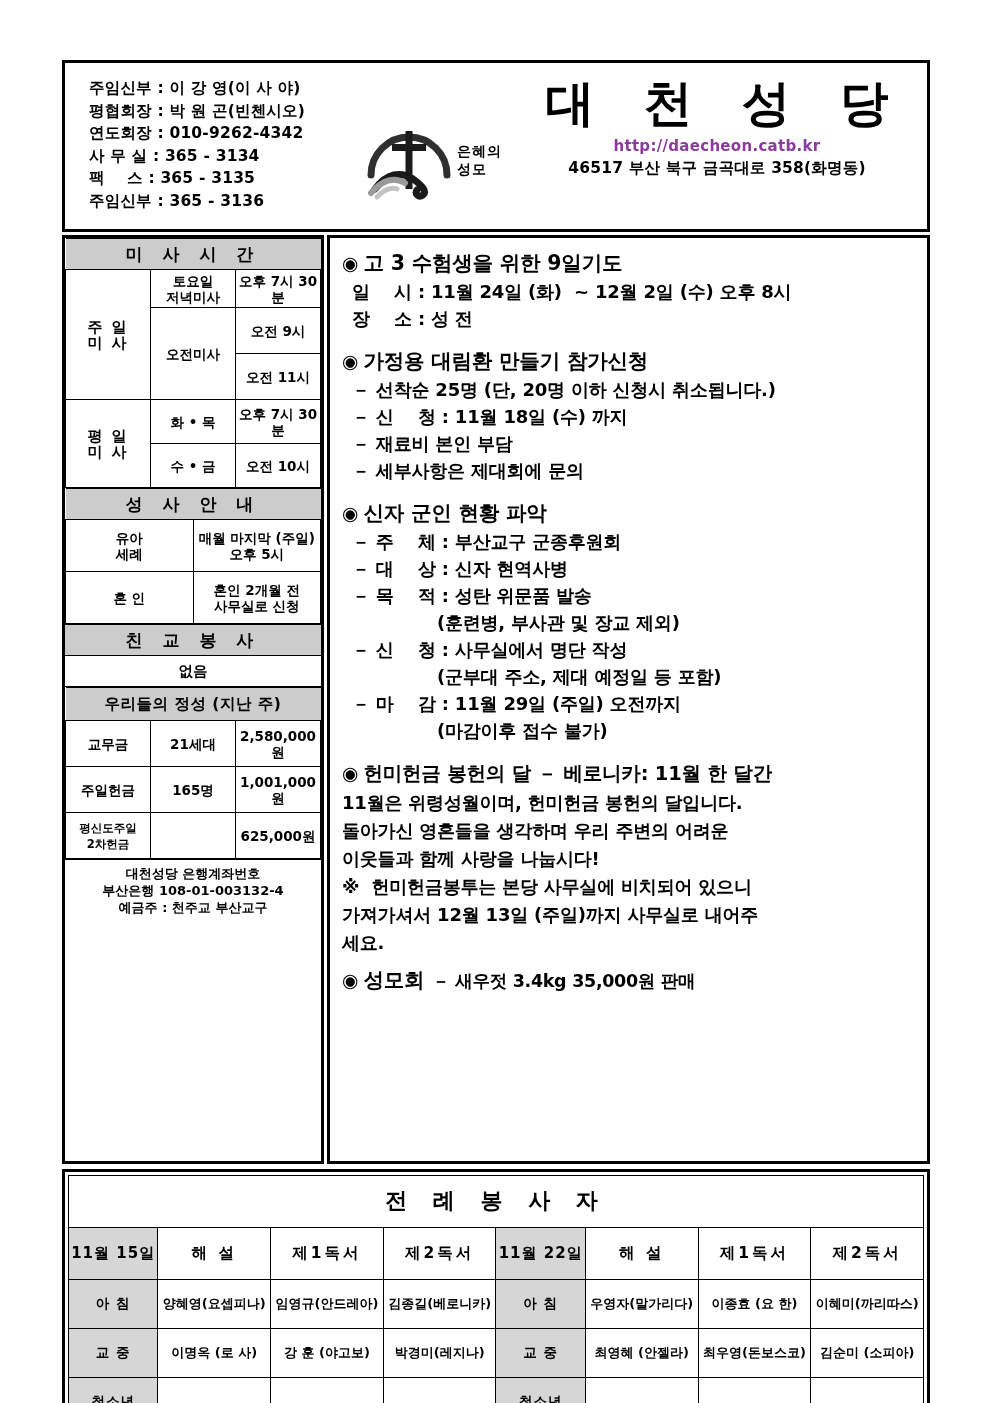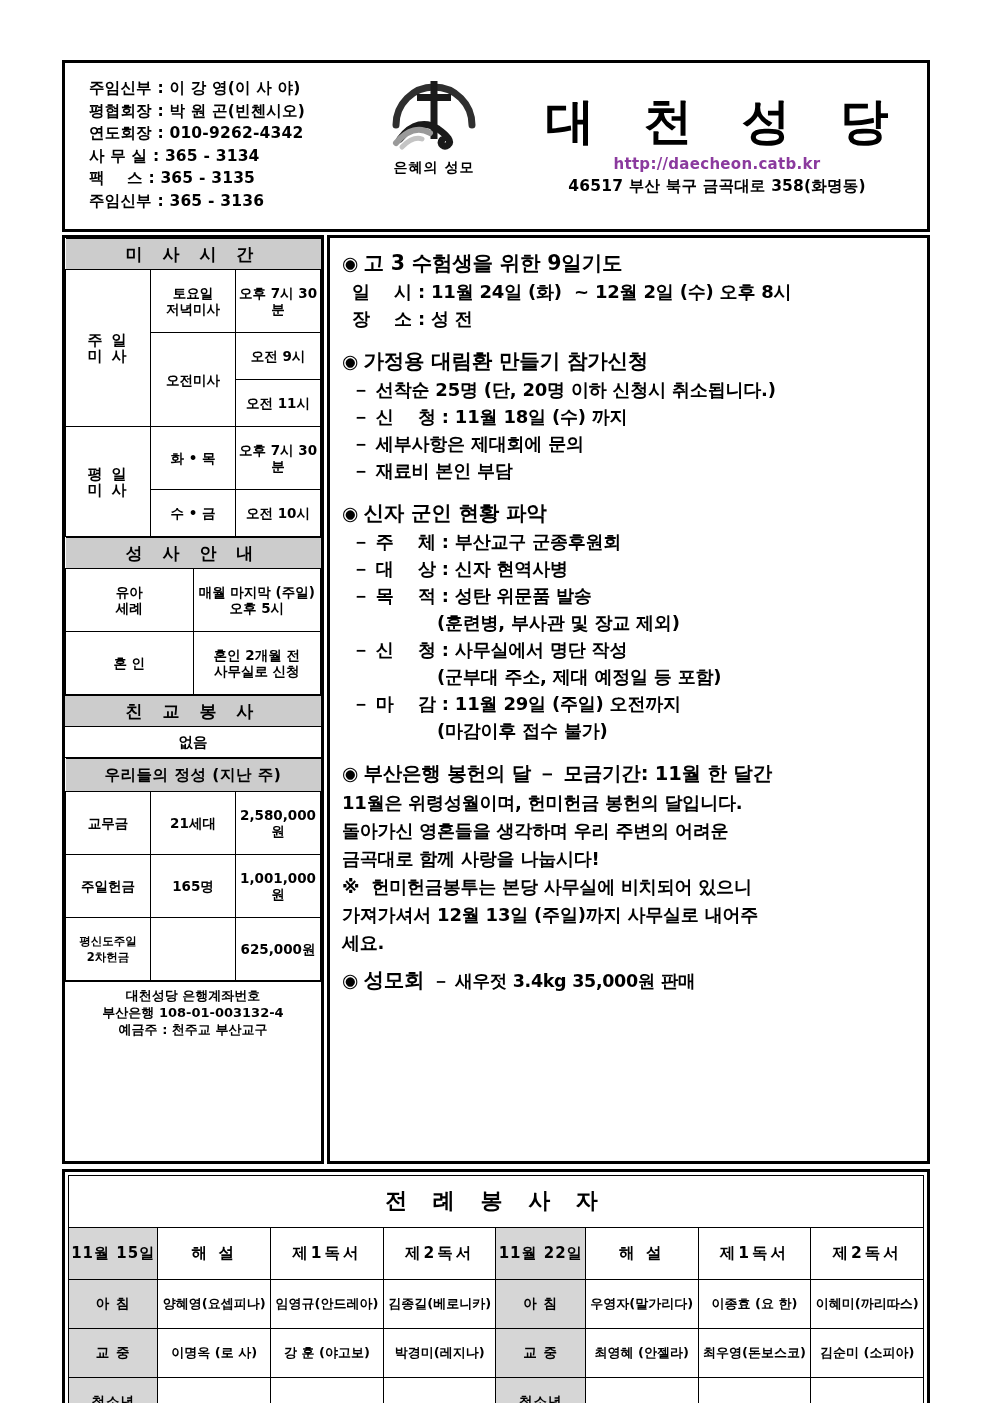--- a/index.html
+++ b/index.html
@@ -37,33 +37,34 @@
   }
   .hdr-line {
     font-size: 15.5px;
     font-weight: bold;
     letter-spacing: 0.2px;
     line-height: 22.5px;
     white-space: pre;
   }
   .hdr-emblem {
     width: 146px;
-    display: flex; flex-direction: column;
+    display: flex; flex-direction: row;
     align-items: center; justify-content: flex-start;
+    padding-top: 26px;
   }
   .emblem-cap {
     font-size: 14px; font-weight: bold;
     margin-top: 4px;
     letter-spacing: 1px;
   }
   .hdr-right {
     flex: 1;
     display: flex; flex-direction: column;
     align-items: center; justify-content: flex-start;
-    padding-top: 30px;
+    padding-top: 12px;
   }
   .church-title {
     font-size: 49px;
     font-weight: bold;
     letter-spacing: 16px;
     line-height: 58px;
     padding-left: 16px;
   }
   .church-url {
     font-size: 15px;
@@ -103,21 +104,21 @@
     width: 100%;
     border-collapse: collapse;
     table-layout: fixed;
   }
   table.sb td, table.sb th {
     border: 1.5px solid #000;
     font-size: 13.5px;
     font-weight: bold;
     text-align: center;
     vertical-align: middle;
-    padding: 15px 1px;
+    padding: 2px 1px;
     line-height: 16px;
   }
   .sec-head {
     background: #cccccc;
     font-size: 17px !important;
     letter-spacing: 7px;
     padding: 7px 0 !important;
     border-left: none !important;
     border-right: none !important;
   }
@@ -366,22 +367,22 @@
       </div>
 
       <div class="gap"></div>
 
       <div class="ann">
         <div class="ann-title">
           <span class="bullet">◉</span><span>가정용 대림환 만들기 참가신청</span>
         </div>
         <div class="ann-line ind">－ 선착순 25명 (단, 20명 이하 신청시 취소됩니다.)</div>
         <div class="ann-line ind">－ 신    청 : 11월 18일 (수) 까지</div>
+        <div class="ann-line ind">－ 재료비 본인 부담</div>
         <div class="ann-line ind">－ 세부사항은 제대회에 문의</div>
-        <div class="ann-line ind">－ 재료비 본인 부담</div>
       </div>
 
       <div class="gap"></div>
 
       <div class="ann">
         <div class="ann-title">
           <span class="bullet">◉</span><span>신자 군인 현황 파악</span>
         </div>
         <div class="ann-line ind">－ 주    체 : 부산교구 군종후원회</div>
         <div class="ann-line ind">－ 대    상 : 신자 현역사병</div>
@@ -390,25 +391,25 @@
         <div class="ann-line ind">－ 신    청 : 사무실에서 명단 작성</div>
         <div class="ann-line ind">              (군부대 주소, 제대 예정일 등 포함)</div>
         <div class="ann-line ind">－ 마    감 : 11월 29일 (주일) 오전까지</div>
         <div class="ann-line ind">              (마감이후 접수 불가)</div>
       </div>
 
       <div class="gap"></div>
 
       <div class="ann">
         <div class="ann-title small-t">
-          <span class="bullet">◉</span><span>부산은행 봉헌의 달 － 모금기간: 11월 한 달간</span>
+          <span class="bullet">◉</span><span>헌미헌금 봉헌의 달 － 베로니카: 11월 한 달간</span>
         </div>
         <div class="ann-para">11월은 위령성월이며, 헌미헌금 봉헌의 달입니다.</div>
         <div class="ann-para">돌아가신 영혼들을 생각하며 우리 주변의 어려운</div>
-        <div class="ann-para">금곡대로 함께 사랑을 나눕시다!</div>
+        <div class="ann-para">이웃들과 함께 사랑을 나눕시다!</div>
         <div class="ann-para">※  헌미헌금봉투는 본당 사무실에 비치되어 있으니</div>
         <div class="ann-para">가져가셔서 12월 13일 (주일)까지 사무실로 내어주</div>
         <div class="ann-para">세요.</div>
       </div>
 
       <div class="gap-s"></div>
 
       <div class="ann">
         <div class="ann-title">
           <span class="bullet">◉</span><span>성모회</span><span class="sub" style="margin-left:8px;">－ 새우젓 3.4kg 35,000원 판매</span>

